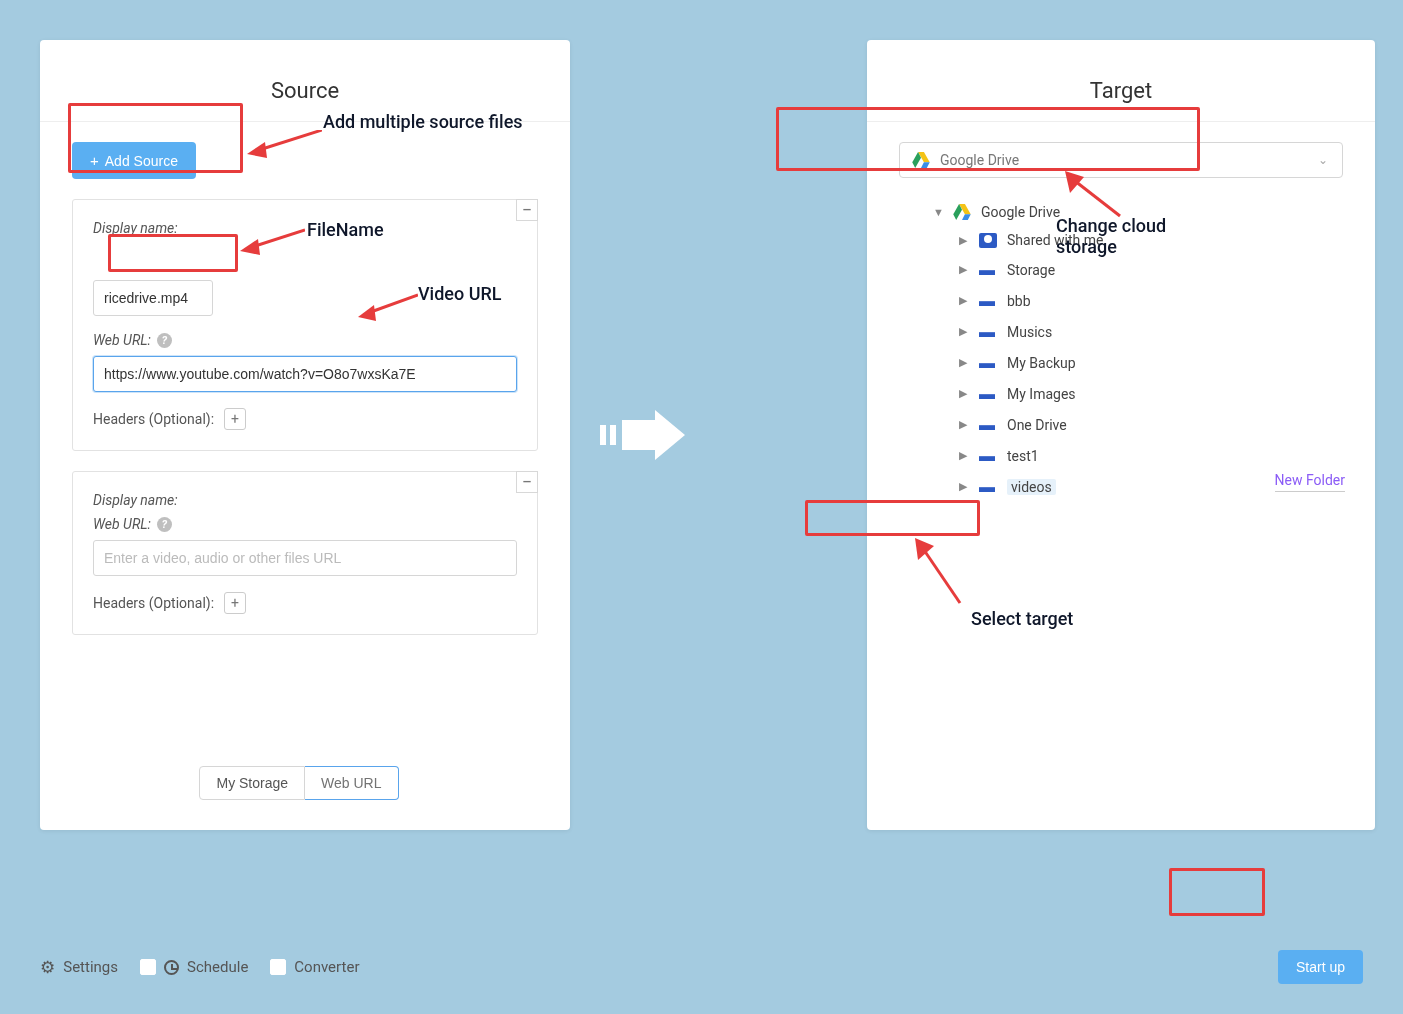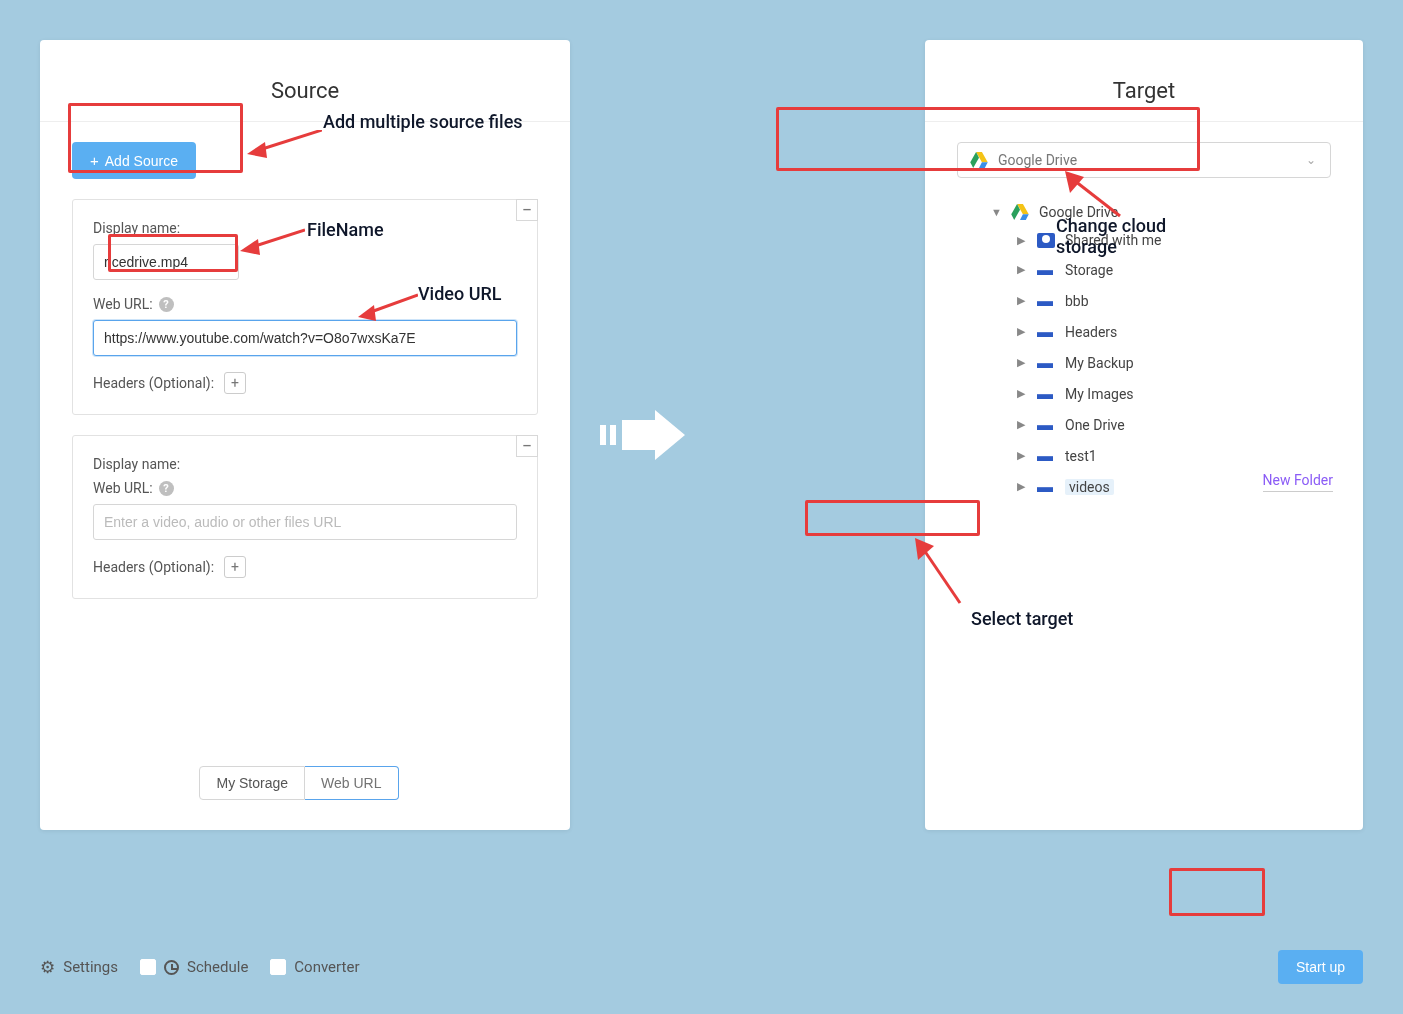--- a/index.html
+++ b/index.html
@@ -12,21 +12,21 @@
     font-size: 14px;
     color: #555;
   }
   .panel {
     position: absolute;
     background: #fff;
     border-radius: 4px;
     box-shadow: 0 1px 4px rgba(0,0,0,0.08);
   }
   .source-panel { top: 40px; left: 40px; width: 530px; height: 790px; }
-  .target-panel { top: 40px; right: 40px; width: 438px; height: 790px; }
+  .target-panel { top: 40px; right: 28px; width: 508px; height: 790px; }
   .panel-title {
     text-align: center;
     padding: 18px 0;
     font-size: 22px;
     font-weight: 400;
     color: #333;
     border-bottom: 1px solid #eee;
     margin-top: 20px;
   }
   .panel-body { padding: 20px 32px; position: relative; }
@@ -55,21 +55,21 @@
   .block-collapse {
     position: absolute;
     top: -1px; right: -1px;
     width: 22px; height: 22px;
     border: 1px solid #d8d8d8;
     display: flex; align-items: center; justify-content: center;
     color: #777; font-size: 18px; cursor: pointer;
     background: #fff;
     line-height: 1;
   }
-  .field-label { font-size: 14px; color: #555; margin-bottom: 8px; display: flex; align-items: center; gap: 6px; }
+  .field-label { font-size: 14px; color: #555; margin-bottom: 8px; display: flex; align-items: center; gap: 6px; font-style: italic; }
   .text-input {
     width: 100%;
     border: 1px solid #d6d6d6;
     border-radius: 3px;
     padding: 9px 10px;
     font-size: 14px;
     margin-bottom: 16px;
     color: #333;
   }
   .text-input.focused { border-color: #59a4ec; box-shadow: 0 0 0 1px rgba(89,164,236,.3); }
@@ -173,21 +173,21 @@
   <div class="panel-body">
     <button class="add-source-btn">
       <span class="plus">+</span>
       <span>Add Source</span>
     </button>
 
     
     <div class="source-block">
       <div class="block-collapse">−</div>
       <div class="field-label">Display name:</div>
-      <input class="text-input" style="width: 146px;" value="ricedrive.mp4">
+      <input class="text-input" style="width: 120px; margin-top: 36px;" value="ricedrive.mp4">
       <div class="field-label">
         <span>Web URL:</span>
         <span class="help-icon">?</span>
       </div>
       <input class="text-input focused" value="https://www.youtube.com/watch?v=O8o7wxsKa7E" style="">
       <div class="headers-row">
         <span>Headers (Optional):</span>
         <div class="plus-box">+</div>
       </div>
     </div>
@@ -249,21 +249,21 @@
           <span>Storage</span>
         </div>
         <div class="tree-row">
           <span class="tree-caret">▶</span>
           <span class="folder-icon">▬</span>
           <span>bbb</span>
         </div>
         <div class="tree-row">
           <span class="tree-caret">▶</span>
           <span class="folder-icon">▬</span>
-          <span>Headers</span>
+          <span>Musics</span>
         </div>
         <div class="tree-row">
           <span class="tree-caret">▶</span>
           <span class="folder-icon">▬</span>
           <span>My Backup</span>
         </div>
         <div class="tree-row">
           <span class="tree-caret">▶</span>
           <span class="folder-icon">▬</span>
           <span>My Images</span>

